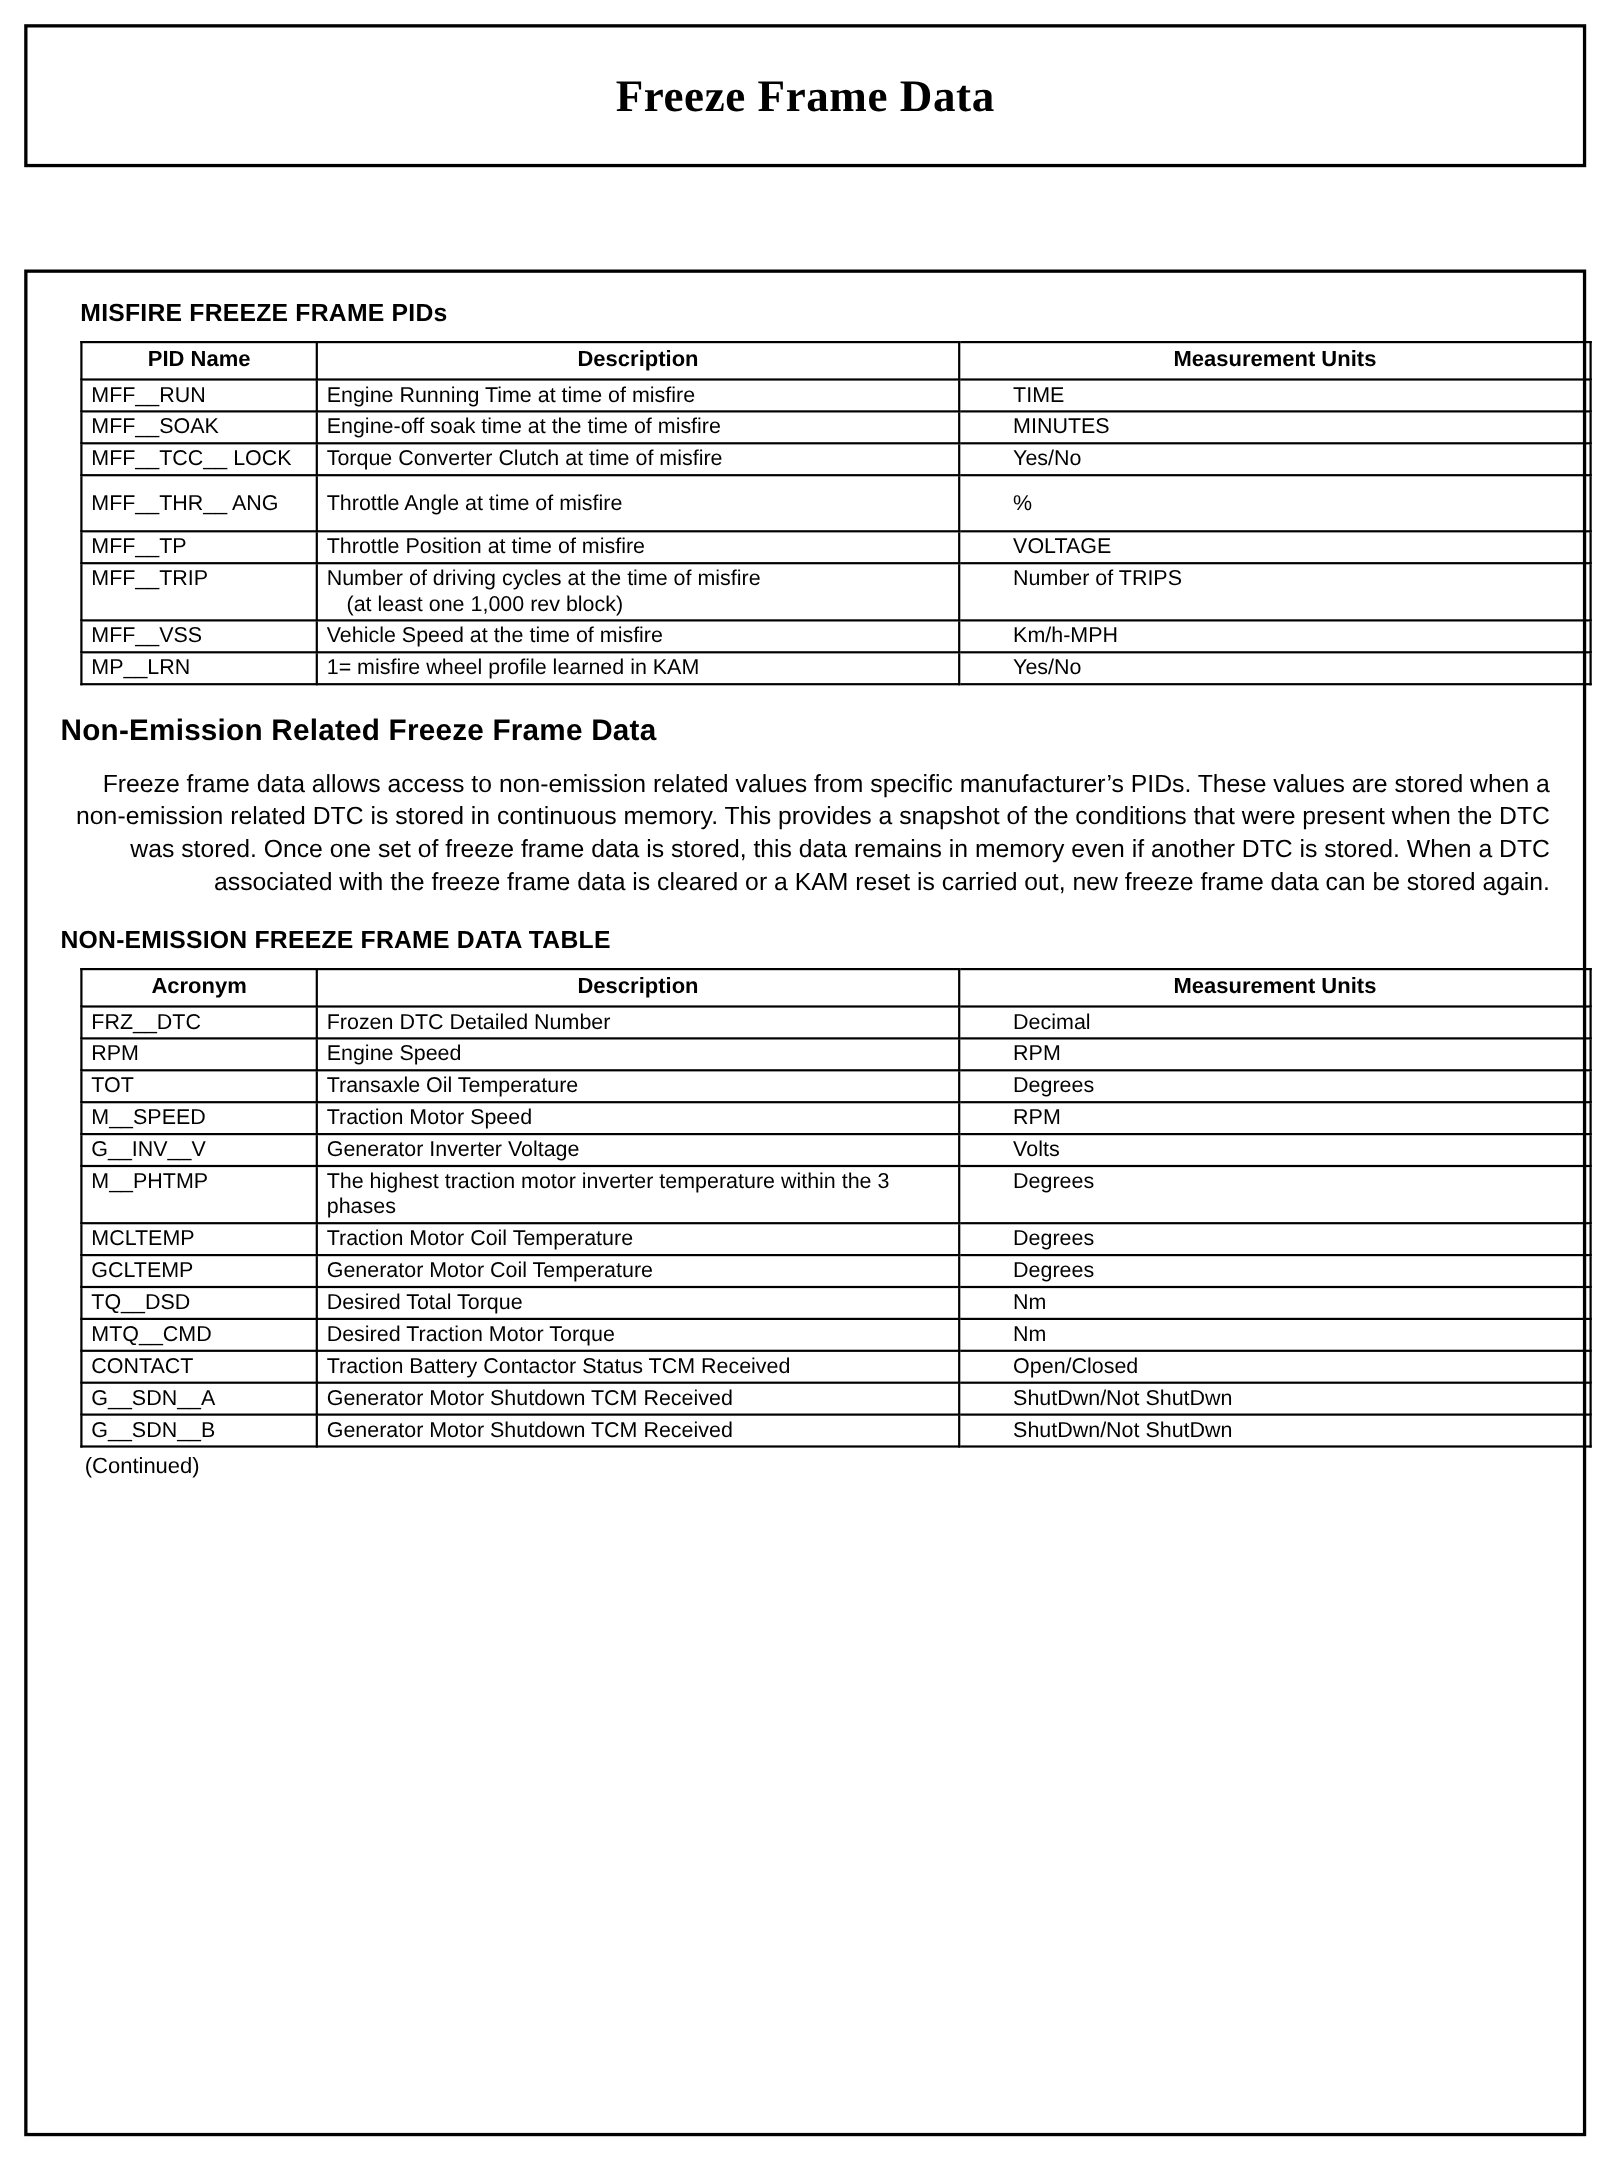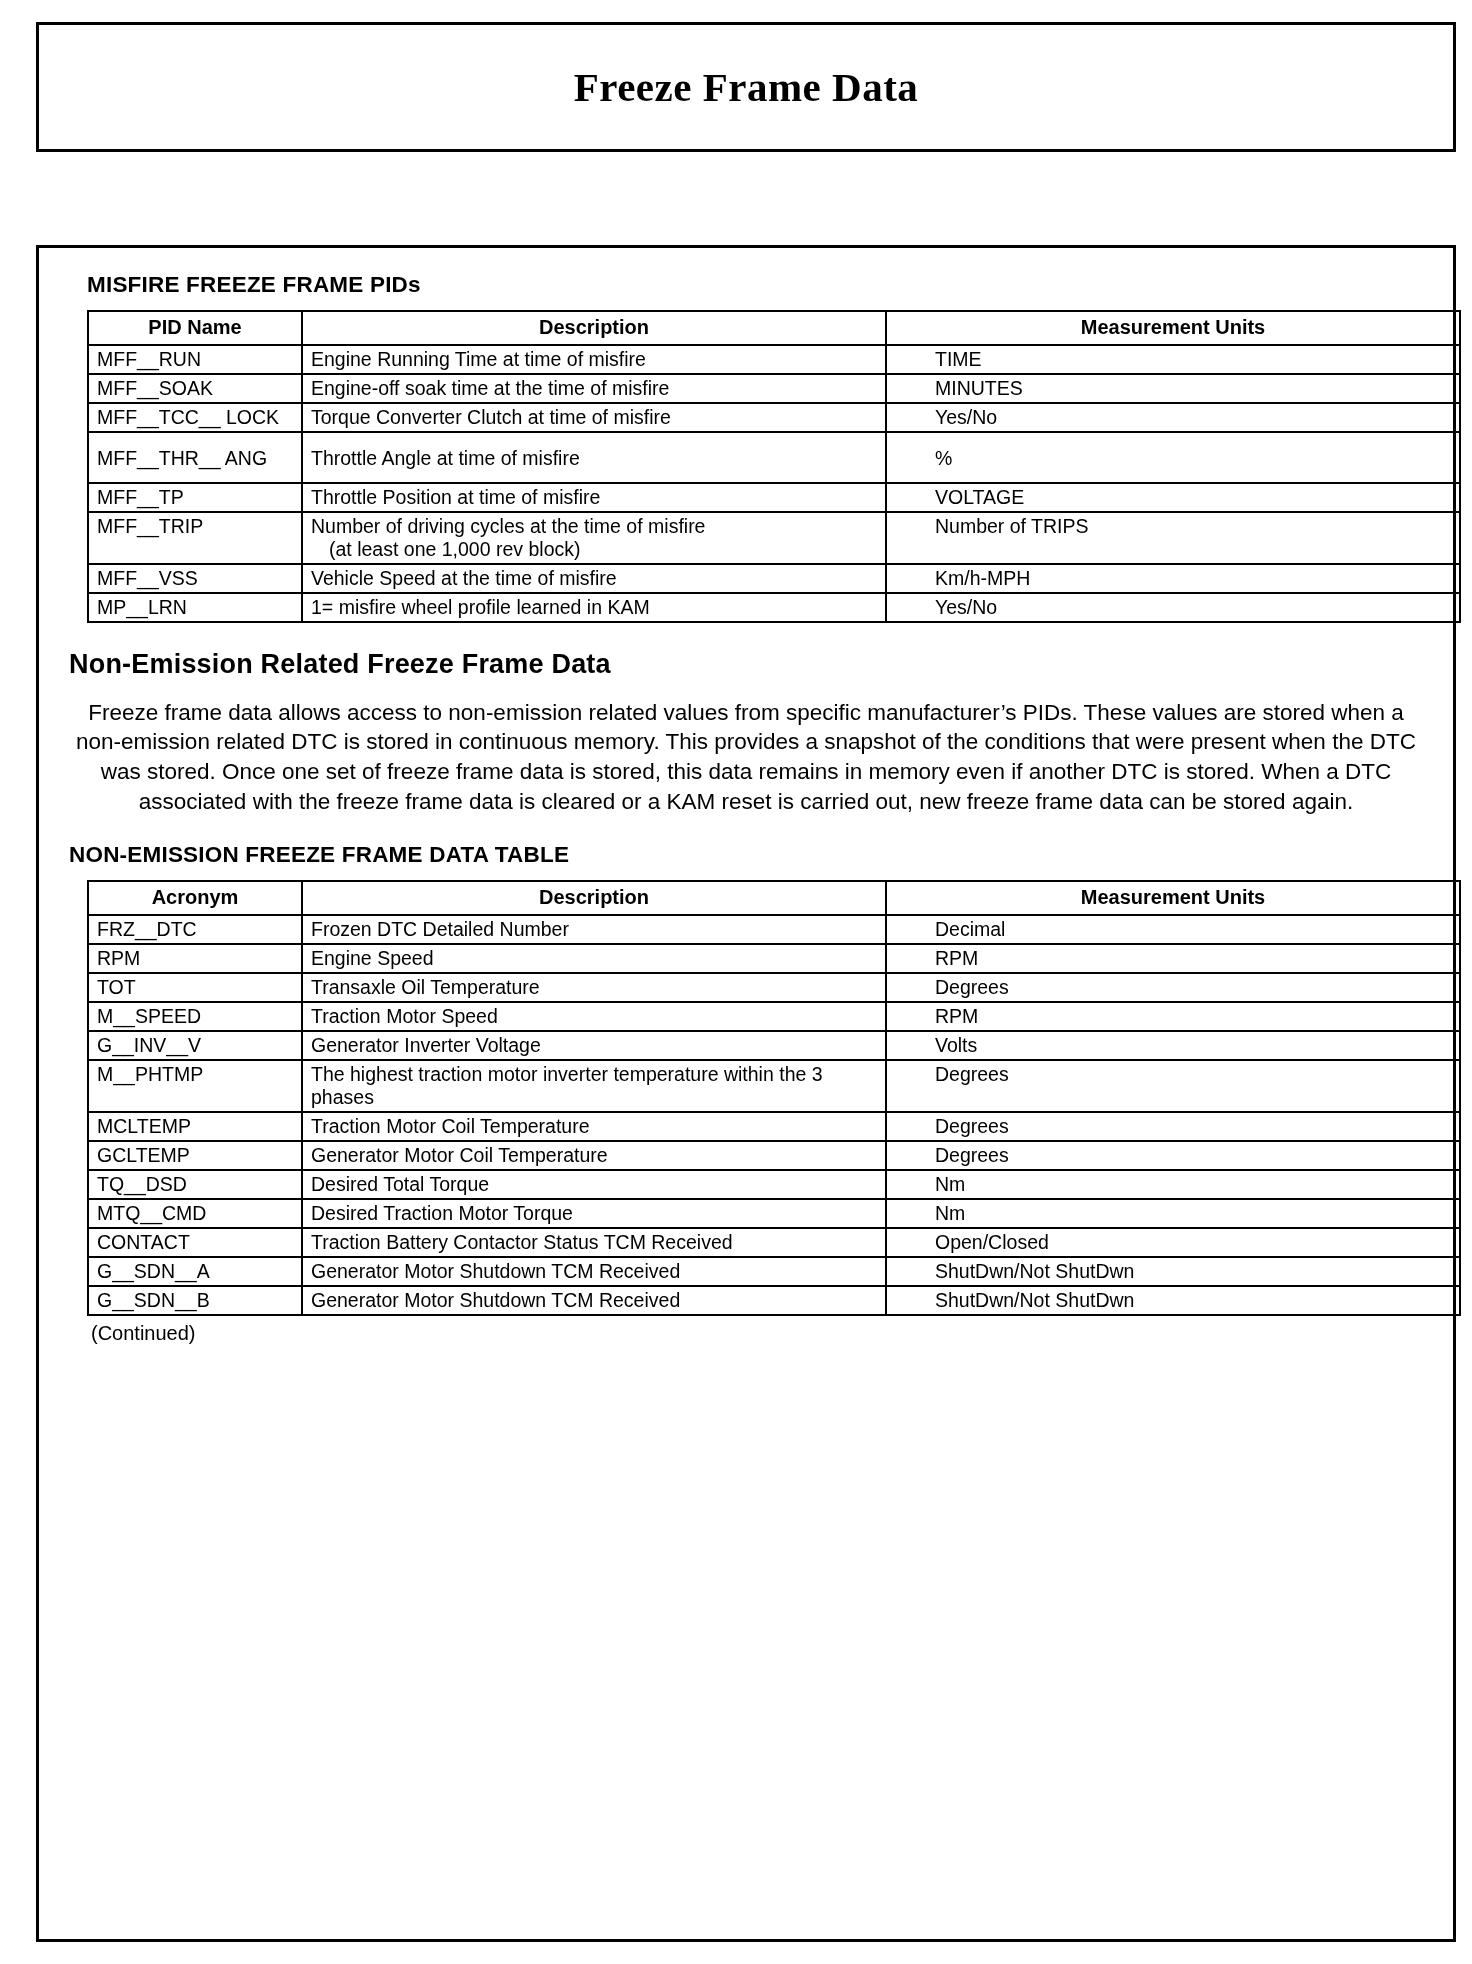--- a/index.html
+++ b/index.html
@@ -10,21 +10,21 @@
   body {
     width: 1472px;
     height: 1964px;
     font-family: "Liberation Sans", sans-serif;
     color: #000000;
     position: relative;
     overflow: hidden;
   }
   .page {
     position: absolute;
-    left: 14px; top: 0;
+    left: 0; top: 0;
     width: 1352px;
     height: 1964px;
     padding: 0;
     box-sizing: border-box;
   }
 
   
   .title-box {
     position: absolute;
     left: 22px;
@@ -92,21 +92,21 @@
   th.h0 { width: 200px; }
   th.h1 { width: 570px; }
   th.h2 { width: 560px; }
   .pad-tall { padding-top: 14px !important; padding-bottom: 12px !important; }
   .indent2 { display:block; padding-left: 18px; }
 
   p.para {
     font-size: 22.5px;
     line-height: 1.32;
     margin: 0 0 0 0;
-    text-align: center;
+    text-align: right;
   }
 
   .continued {
     font-size: 20px;
     margin: 6px 0 0 22px;
   }
 </style>
 </head>
 <body>
 

